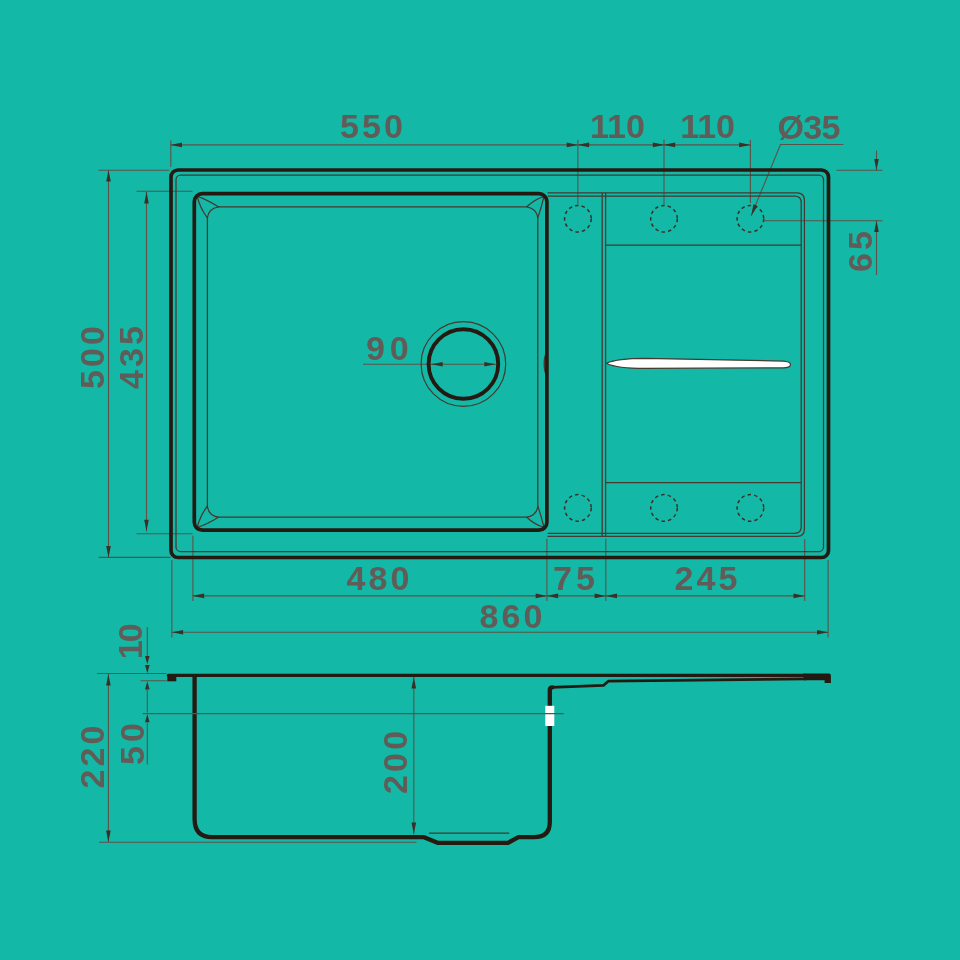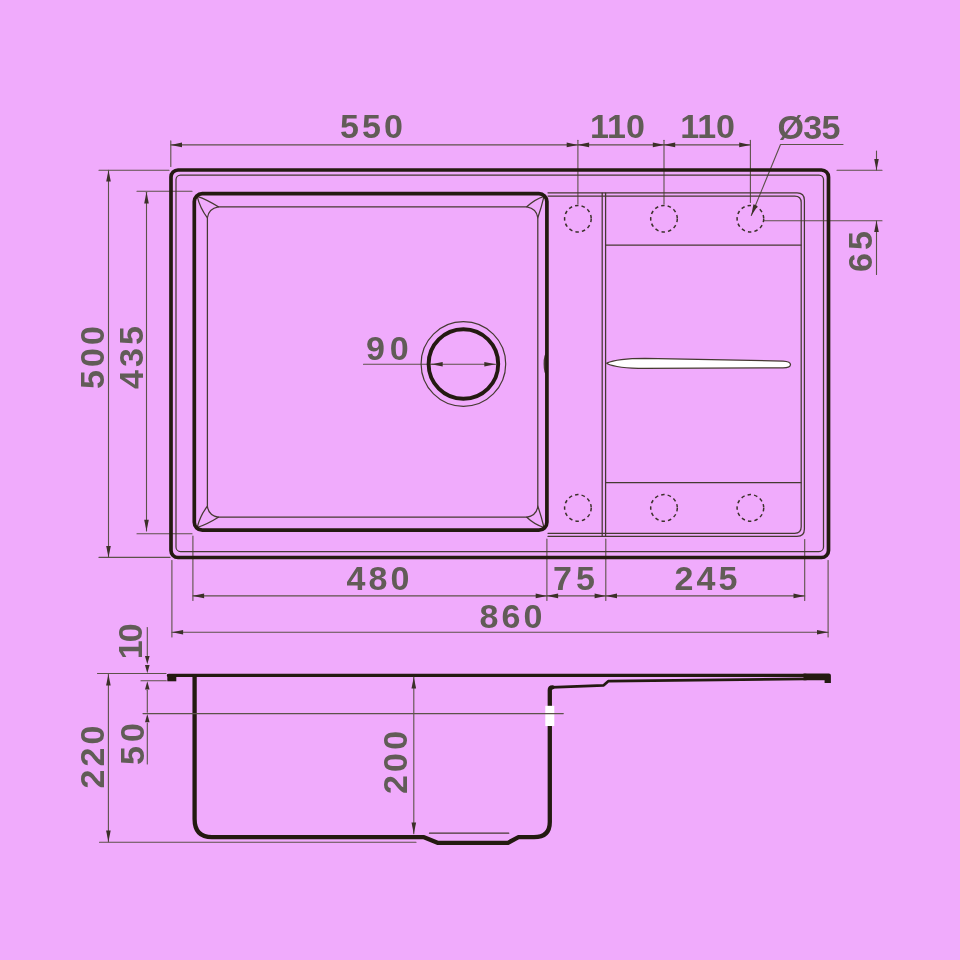--- a/index.html
+++ b/index.html
@@ -1,16 +1,16 @@
 <!DOCTYPE html>
 <html><head>
 <meta charset="utf-8">
 <style>
   html,body{margin:0;padding:0;background:#fff;overflow:hidden;}
-  .wrap{width:960px;height:960px;position:relative;background:#f0abfc;}
+  .wrap{width:960px;height:960px;position:relative;background:#14b8a6;}
   text{font-family:"Liberation Sans",sans-serif;font-weight:bold;fill:#615c57;}
 </style>
 </head>
 <body>
 <div class="wrap">
 <svg width="960" height="960" viewBox="0 0 960 960">
 <defs>
   <marker id="ar" viewBox="0 0 12 6" refX="11.6" refY="3" markerWidth="12" markerHeight="6" markerUnits="userSpaceOnUse" orient="auto-start-reverse">
     <path d="M11.8,3 L0.4,0.7 L0.4,5.3 Z" fill="#3b3028"></path>
   </marker>

